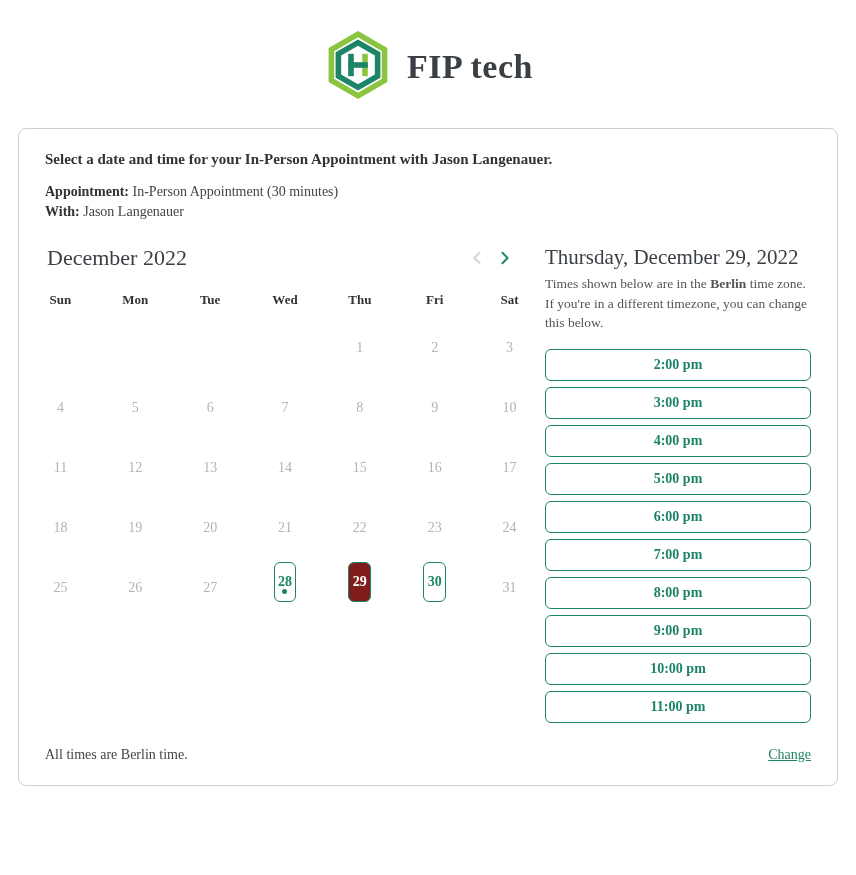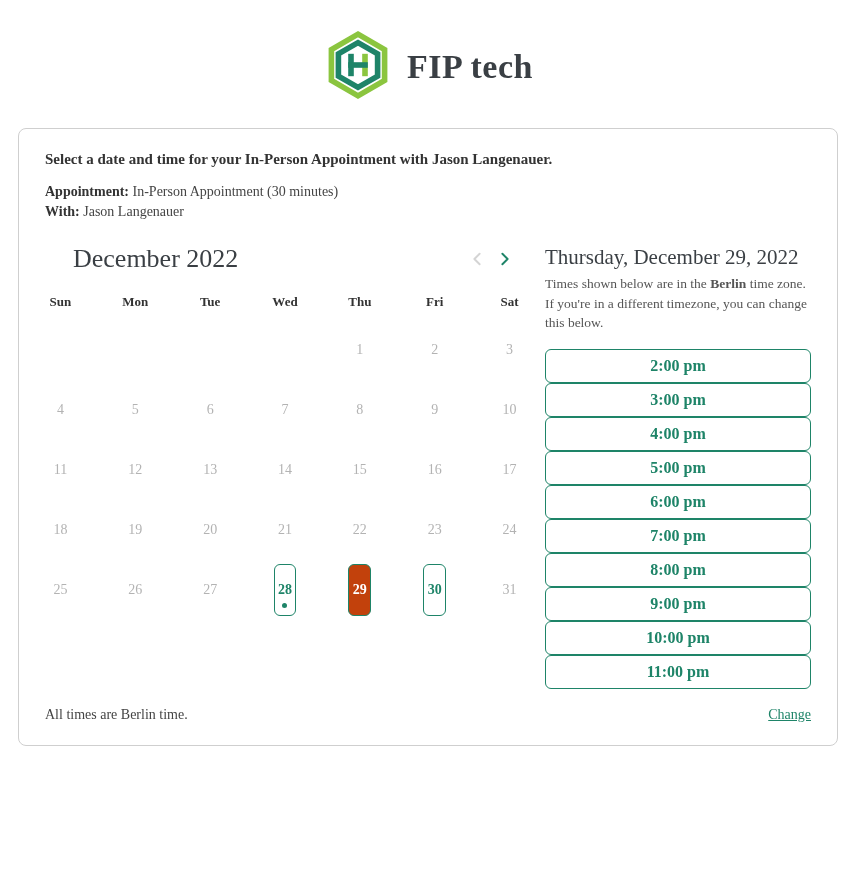--- a/index.html
+++ b/index.html
@@ -47,25 +47,24 @@
     margin-top: 24px;
   }
   .left-col { flex: 0 0 480px; }
   .right-col { flex: 1; }
   .month-header {
     display: flex;
     align-items: center;
     padding: 0 6px 10px 2px;
   }
   .month-title {
-    font-size: 26px;
+    font-size: 22px;
     font-weight: 400;
     color: #3a3f44;
     flex: 1;
-    margin-left: 26px;
   }
   .nav-btn {
     width: 28px; height: 28px;
     display: flex; align-items: center; justify-content: center;
     cursor: pointer;
     color: #1e8468;
     font-size: 18px;
   }
   .nav-btn.disabled { color: #d4d4d4; }
   .weekday-row, .week-row {
@@ -90,24 +89,24 @@
     color: #b3b3b3;
     position: relative;
   }
   .day.available {
     margin: 4px;
     border: 1.5px solid #1e8468;
     border-radius: 6px;
     color: #1e8468;
     font-weight: 700;
     cursor: pointer;
-    height: 52px;
+    height: 40px;
   }
   .day.selected {
-    background: #c2410c;
+    background: #7f1d1d;
     color: #fff;
   }
   .dot {
     position: absolute;
     bottom: 7px;
     width: 5px; height: 5px;
     background: #1e8468;
     border-radius: 50%;
   }
   .right-title {
@@ -122,23 +121,23 @@
     line-height: 1.45;
     margin-bottom: 16px;
   }
   .tz-note .tz { font-weight: 700; }
   .slot {
     border: 1.5px solid #1e8468;
     color: #1e8468;
     border-radius: 6px;
     text-align: center;
     padding: 7px 16px;
-    font-size: 16px;
-    font-weight: 700;
-    margin-bottom: 0;
+    font-size: 14px;
+    font-weight: 700;
+    margin-bottom: 6px;
     cursor: pointer;
   }
   .footer-row {
     display: flex;
     align-items: center;
     margin-top: 18px;
     font-size: 14px;
     color: #444;
   }
   .footer-row .spacer { flex: 1; }

